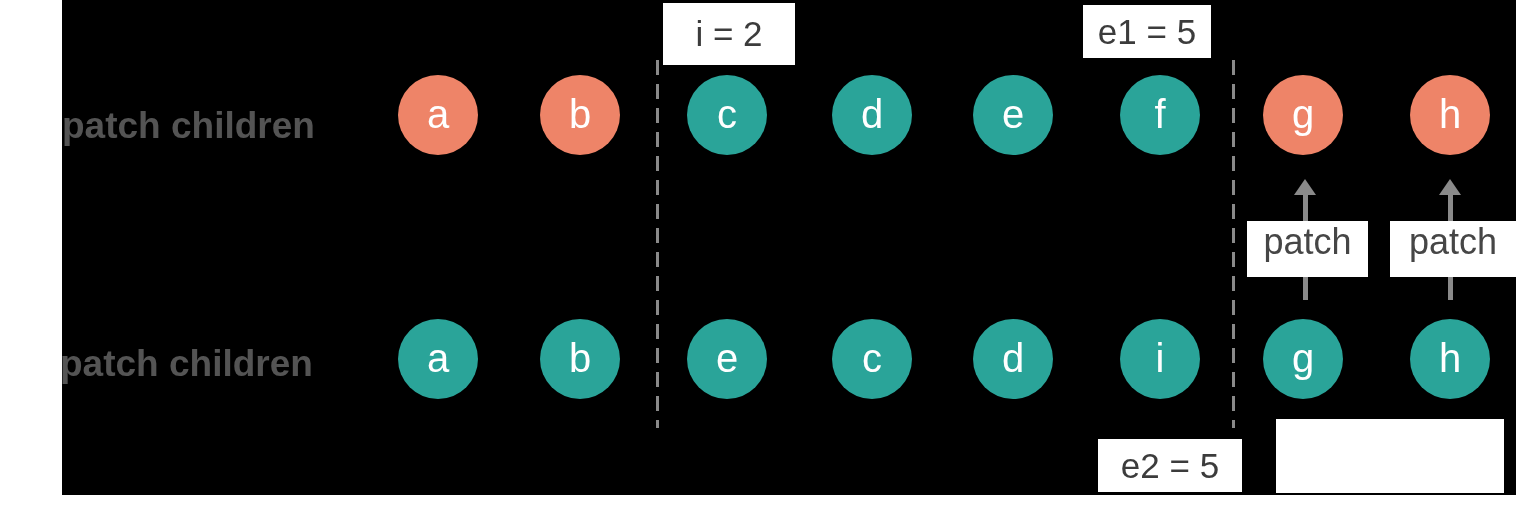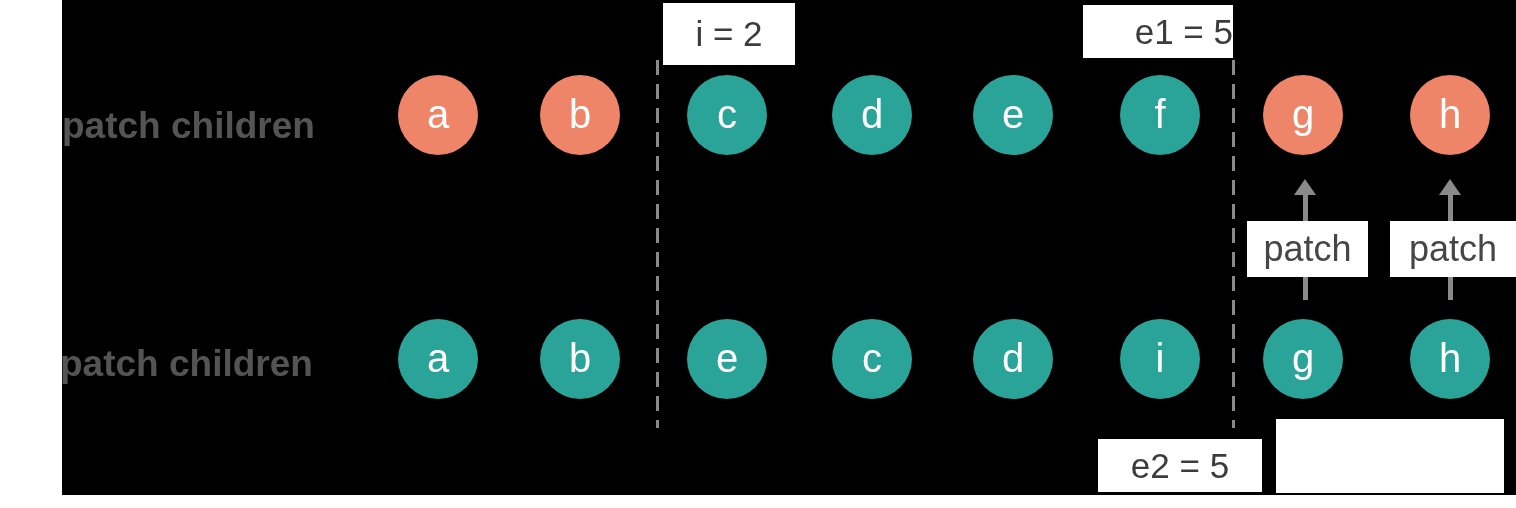--- a/index.html
+++ b/index.html
@@ -33,38 +33,38 @@
   }
   .dash-left{left:656px;}
   .dash-right{left:1232px;}
 
   .tag{
     position:absolute;background:#ffffff;color:#3c3c3c;font-size:35px;
     display:flex;align-items:center;justify-content:center;z-index:4;
     white-space:nowrap;
   }
   .tag-i{left:655px;top:3px;width:132px;height:62px;margin-left:8px;}
-  .tag-e1{left:1083px;top:5px;width:150px;height:53px;justify-content:flex-end;}
-  .tag-e2{left:1098px;top:439px;width:164px;height:53px;}
+  .tag-e1{left:1083px;top:5px;width:128px;height:53px;}
+  .tag-e2{left:1098px;top:439px;width:144px;height:53px;}
   .tag-empty{left:1276px;top:419px;width:228px;height:74px;}
 
   .arrow-line{position:absolute;width:5px;background:#8a8a8a;z-index:2;}
   .arrow-line.g{left:1303px;top:194px;height:106px;}
   .arrow-line.h{left:1448px;top:194px;height:106px;}
   .arrow-head{
     position:absolute;width:0;height:0;z-index:2;
     border-left:11px solid transparent;border-right:11px solid transparent;
     border-bottom:16px solid #8a8a8a;
   }
   .arrow-head.g{left:1294px;top:179px;}
   .arrow-head.h{left:1439px;top:179px;}
 
   .patch-tag{
     position:absolute;top:221px;height:56px;background:#ffffff;color:#464646;
-    font-size:36px;display:flex;align-items:center;justify-content:center;z-index:4;
+    font-size:36px;display:flex;justify-content:center;z-index:4;
   }
   .patch-tag.g{left:1247px;width:121px;}
   .patch-tag.h{left:1390px;width:126px;}
 </style>
 </head>
 <body>
 
 <div class="stage">
   <div class="canvas"></div>
 

